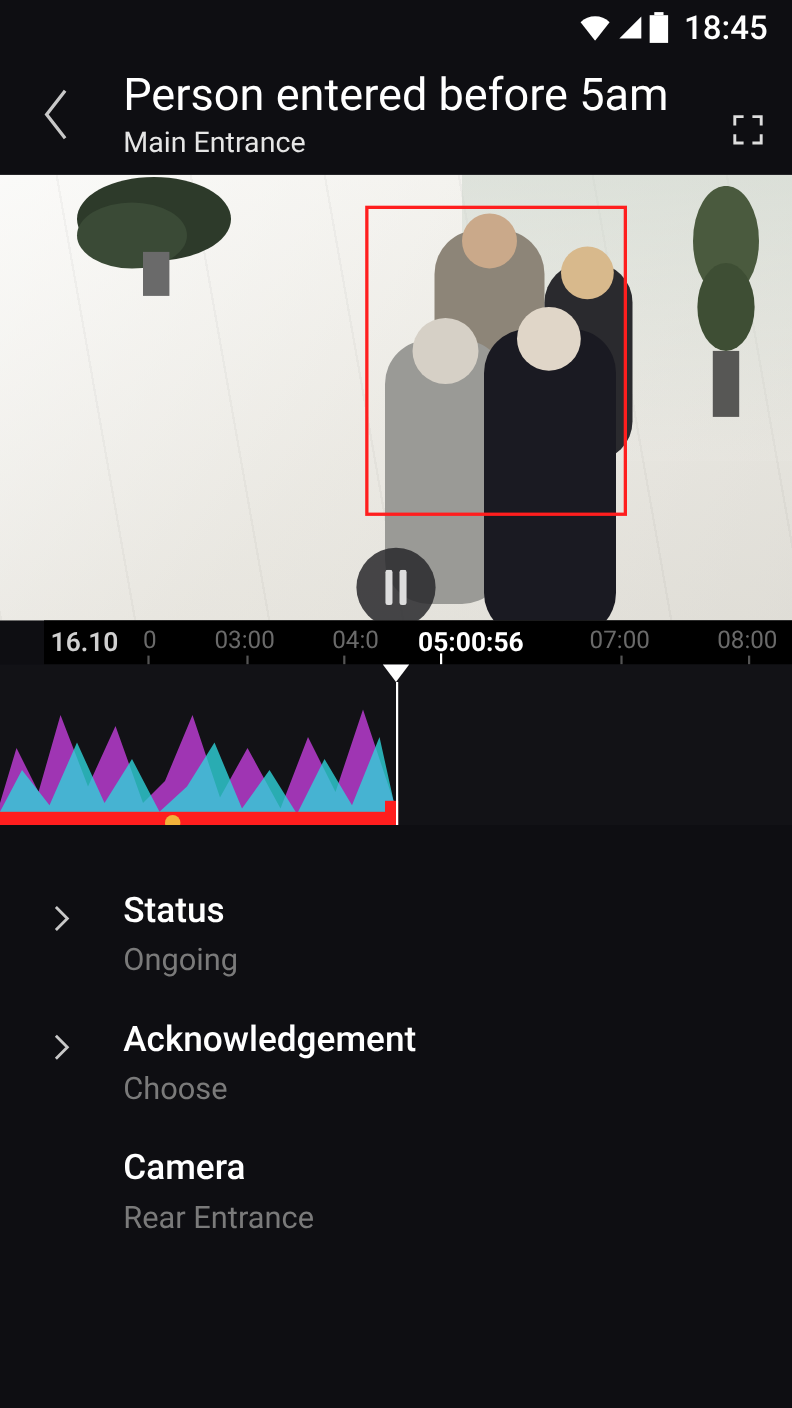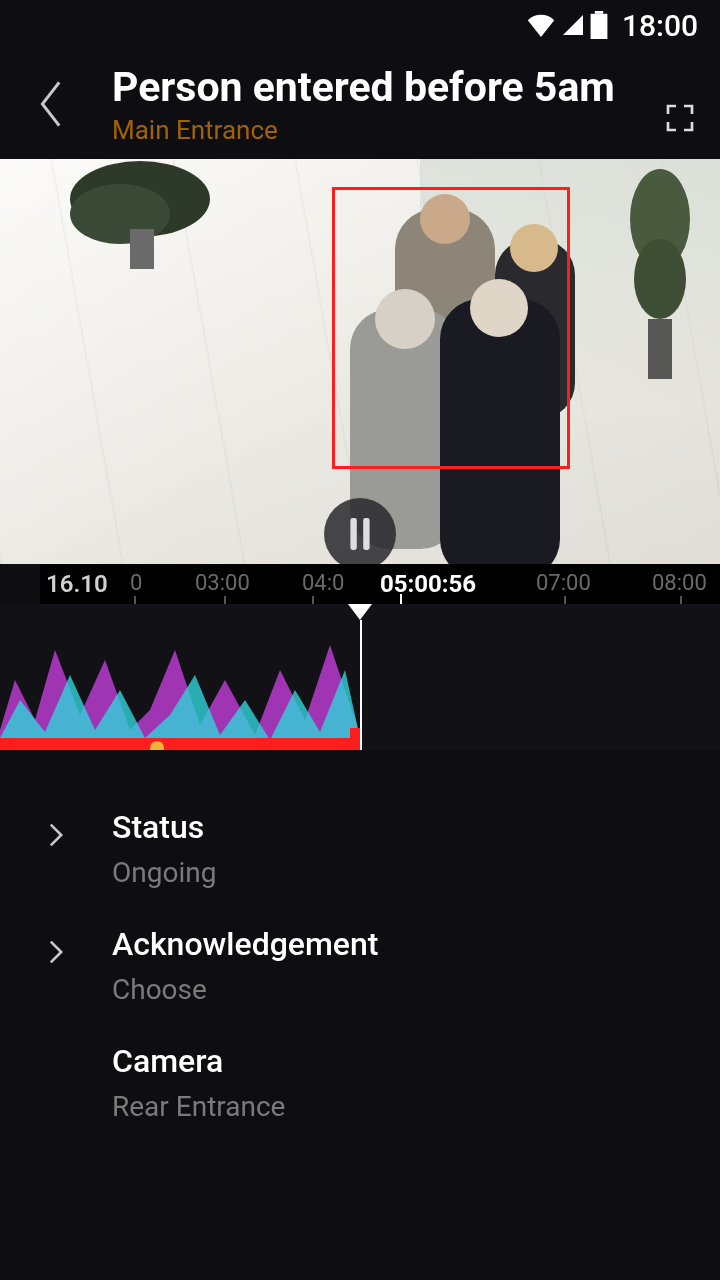--- a/index.html
+++ b/index.html
@@ -4,22 +4,22 @@
 <style>
   * { margin:0; padding:0; box-sizing:border-box; }
   html,body { width:720px; height:1280px; background:#0e0e12; font-family:-apple-system,Roboto,Arial,sans-serif; color:#fff; overflow:hidden; }
   
   .status-bar { height:50px; display:flex; align-items:center; justify-content:flex-end; padding:0 22px; font-size:30px; font-weight:500; gap:4px; }
   .status-bar svg { display:block; }
   
   .header { display:flex; align-items:flex-start; padding:14px 20px 14px 12px; gap:20px; }
   .back { width:80px; height:80px; display:flex; align-items:center; justify-content:center; flex-shrink:0; }
   .header-text { flex:1; }
-  .title { font-size:41px; font-weight:700; line-height:1.15; }
-  .subtitle { font-size:26px; color:#a16207; margin-top:4px; }
+  .title { font-size:41px; font-weight:400; line-height:1.15; }
+  .subtitle { font-size:26px; color:#e5e5e5; margin-top:4px; }
   .fullscreen { width:40px; height:40px; display:flex; align-items:center; justify-content:center; flex-shrink:0; margin-top:34px; }
   
   .video { position:relative; width:720px; height:405px; background:linear-gradient(180deg,#f4f3ef 0%,#e8e6e0 100%); overflow:hidden; }
   .floor { position:absolute; inset:0; background:
       linear-gradient(135deg, rgba(255,255,255,0.6) 0%, rgba(230,228,220,0.2) 50%, rgba(210,208,200,0.4) 100%);
   }
   .floor::before { content:""; position:absolute; inset:0; background:
       repeating-linear-gradient(80deg, rgba(0,0,0,0.03) 0 2px, transparent 2px 120px);
   }
   .glass-wall { position:absolute; top:0; right:0; width:300px; height:260px; background:linear-gradient(180deg, rgba(200,210,200,0.5), rgba(240,240,235,0.1)); }
@@ -75,21 +75,21 @@
     <svg width="26" height="24" viewBox="0 0 24 24">
         <path d="M2 22 L22 22 L22 2 Z" fill="#fff"></path>
       </svg>
   </span>
   <span>
     <svg width="18" height="28" viewBox="0 0 12 20">
         <rect x="0" y="2" width="12" height="18" fill="#fff"></rect>
         <rect x="3" y="0" width="6" height="2" fill="#fff"></rect>
       </svg>
   </span>
-  <span style="margin-left:10px;">18:00</span>
+  <span style="margin-left:10px;">18:45</span>
 </div>
 
 <div class="header">
   <div class="back">
     <svg width="30" height="48" viewBox="0 0 24 40">
         <path d="M18 2 L4 20 L18 38" stroke="#c8c8c8" stroke-width="2.5" fill="none"></path>
       </svg>
   </div>
   <div class="header-text">
     <div class="title">Person entered before 5am</div>

